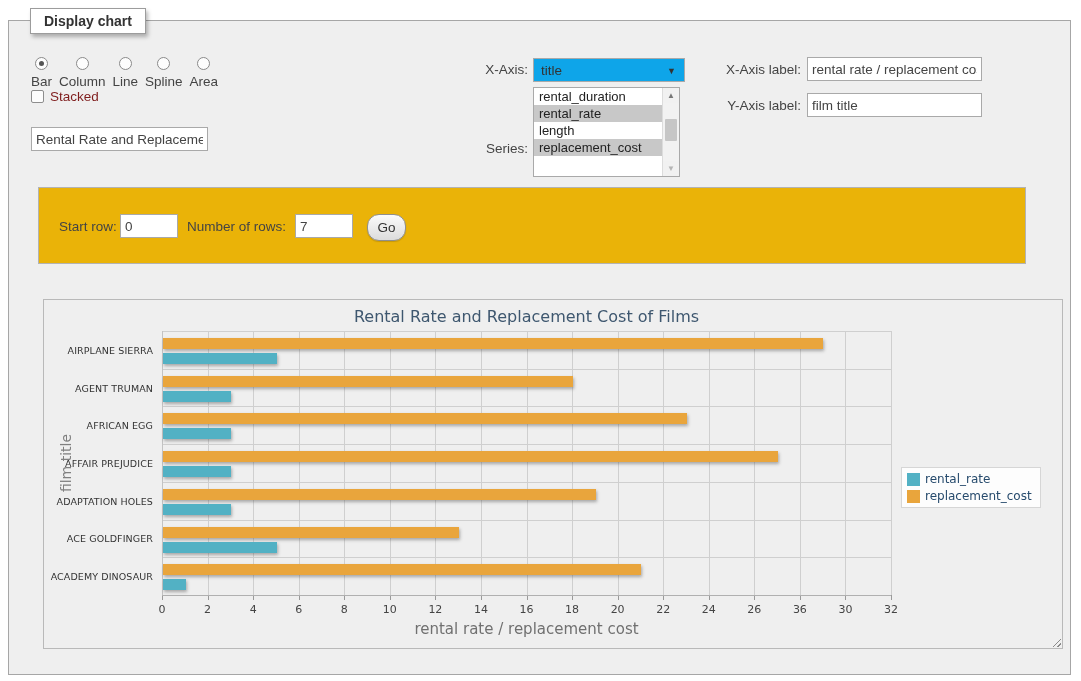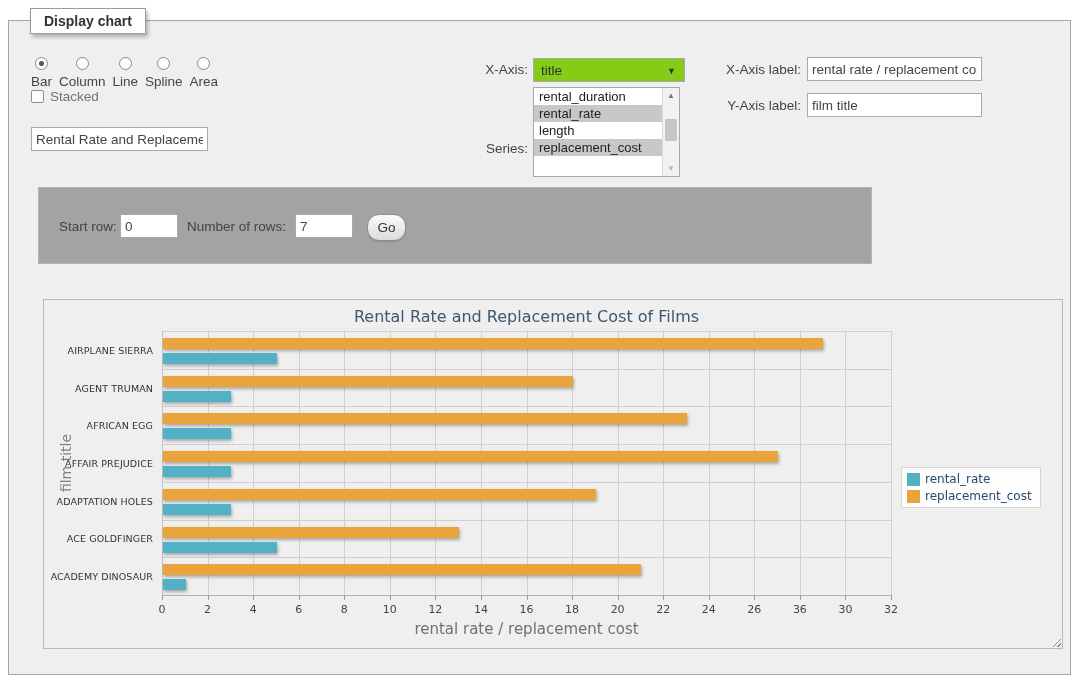--- a/index.html
+++ b/index.html
@@ -6,39 +6,39 @@
   body{width:1081px;height:681px;position:relative;font-family:"Liberation Sans",sans-serif;-webkit-font-smoothing:antialiased;}
   .fieldset{position:absolute;left:8px;top:20px;width:1061px;height:653px;border:1px solid #a6a6a6;background:#efefef;}
   .legendbox{position:absolute;left:21px;top:-13px;background:#fff;border:1px solid #9c9c9c;padding:4px 13px;font-size:14px;font-weight:bold;color:#333;box-shadow:2px 3px 4px rgba(0,0,0,0.28);}
   .ctl-label{position:absolute;font-size:13.5px;color:#444;}
   .right-label{text-align:right;}
   
   .radio-row{position:absolute;left:22px;top:36px;display:flex;align-items:center;gap:7px;font-size:13.5px;color:#444;}
   .radio-item{display:flex;align-items:center;gap:4px;cursor:default;flex-direction:column;}
   .radio-dot{width:13px;height:13px;border:1px solid #8a8a8a;border-radius:50%;background:#fdfdfd;box-sizing:border-box;position:relative;}
   .radio-dot.sel::after{content:"";position:absolute;left:3px;top:3px;width:5px;height:5px;border-radius:50%;background:#555;}
-  .check-row{position:absolute;left:22px;top:68px;display:flex;align-items:center;gap:6px;font-size:13.5px;color:#737373;}
+  .check-row{position:absolute;left:22px;top:68px;display:flex;align-items:center;gap:6px;font-size:13.5px;color:#7f1d1d;}
   .checkbox{width:13px;height:13px;border:1px solid #8e8e8e;border-radius:2px;background:#fdfdfd;box-sizing:border-box;}
   
   .tinput{position:absolute;border:1px solid #a9a9a9;background:#fff;font-family:"Liberation Sans",sans-serif;font-size:13.5px;color:#444;padding:0 4px;box-sizing:border-box;height:24px;}
   
-  .xselect{position:absolute;left:524px;top:37px;width:152px;height:24px;border:1px solid #a9a9a9;background:#84cc16;font-size:13.5px;color:#333;display:flex;align-items:center;padding-left:7px;box-sizing:border-box;}
+  .xselect{position:absolute;left:524px;top:37px;width:152px;height:24px;border:1px solid #a9a9a9;background:#0ea5e9;font-size:13.5px;color:#333;display:flex;align-items:center;padding-left:7px;box-sizing:border-box;}
   .xselect .arrow{position:absolute;right:8px;top:7px;font-size:9px;color:#333;}
   
   .listbox{position:absolute;left:524px;top:66px;width:147px;height:90px;border:1px solid #a9a9a9;background:#fff;box-sizing:border-box;display:flex;}
   .opts{flex:1;overflow:hidden;}
   .opt{height:17px;line-height:17px;font-size:13px;color:#222;padding-left:5px;white-space:nowrap;}
   .opt.sel{background:#c8c8c8;}
   .sbar{width:16px;background:#f2f2f2;border-left:1px solid #dcdcdc;position:relative;}
   .sbtn{position:absolute;left:0;width:16px;height:15px;background:#f1f1f1;display:flex;align-items:center;justify-content:center;font-size:8px;color:#777;}
   .sbtn.up{top:0;}
   .sbtn.down{bottom:0;color:#b5b5b5;}
   .sthumb{position:absolute;left:2px;top:31px;width:12px;height:22px;background:#c6c6c6;border-radius:1px;}
   
-  .inner-panel{position:absolute;left:29px;top:166px;width:834px;height:77px;background:#a3a3a3;border:1px solid #b3b3b3;box-sizing:border-box;}
+  .inner-panel{position:absolute;left:29px;top:166px;width:988px;height:77px;background:#eab308;border:1px solid #b3b3b3;box-sizing:border-box;}
   .go-btn{position:absolute;left:328px;top:26px;width:37px;height:25px;border:1px solid #8f8f8f;border-radius:12px;background:linear-gradient(#fbfbfb,#dcdcdc);font-size:13.5px;color:#333;display:flex;align-items:center;justify-content:center;box-shadow:0 1px 1px rgba(0,0,0,0.15);}
   
   .chart-panel{position:absolute;left:34px;top:278px;width:1020px;height:350px;background:#efefef;border:1px solid #b9b9b9;box-sizing:border-box;}
   .chart-font{font-family:"DejaVu Sans",sans-serif;}
   .chart-title{position:absolute;left:118px;top:7px;width:729px;text-align:center;font-size:16px;color:#3e576f;}
   .gridline-v{position:absolute;width:1px;background:#cfcfcf;}
   .gridline-h{position:absolute;height:1px;background:#cfcfcf;}
   .axis-line-x{position:absolute;height:1px;background:#b0b0b0;}
   .axis-line-y{position:absolute;width:1px;background:#c3c3c3;}
   .tickmark{position:absolute;width:1px;height:5px;background:#9a9a9a;}

